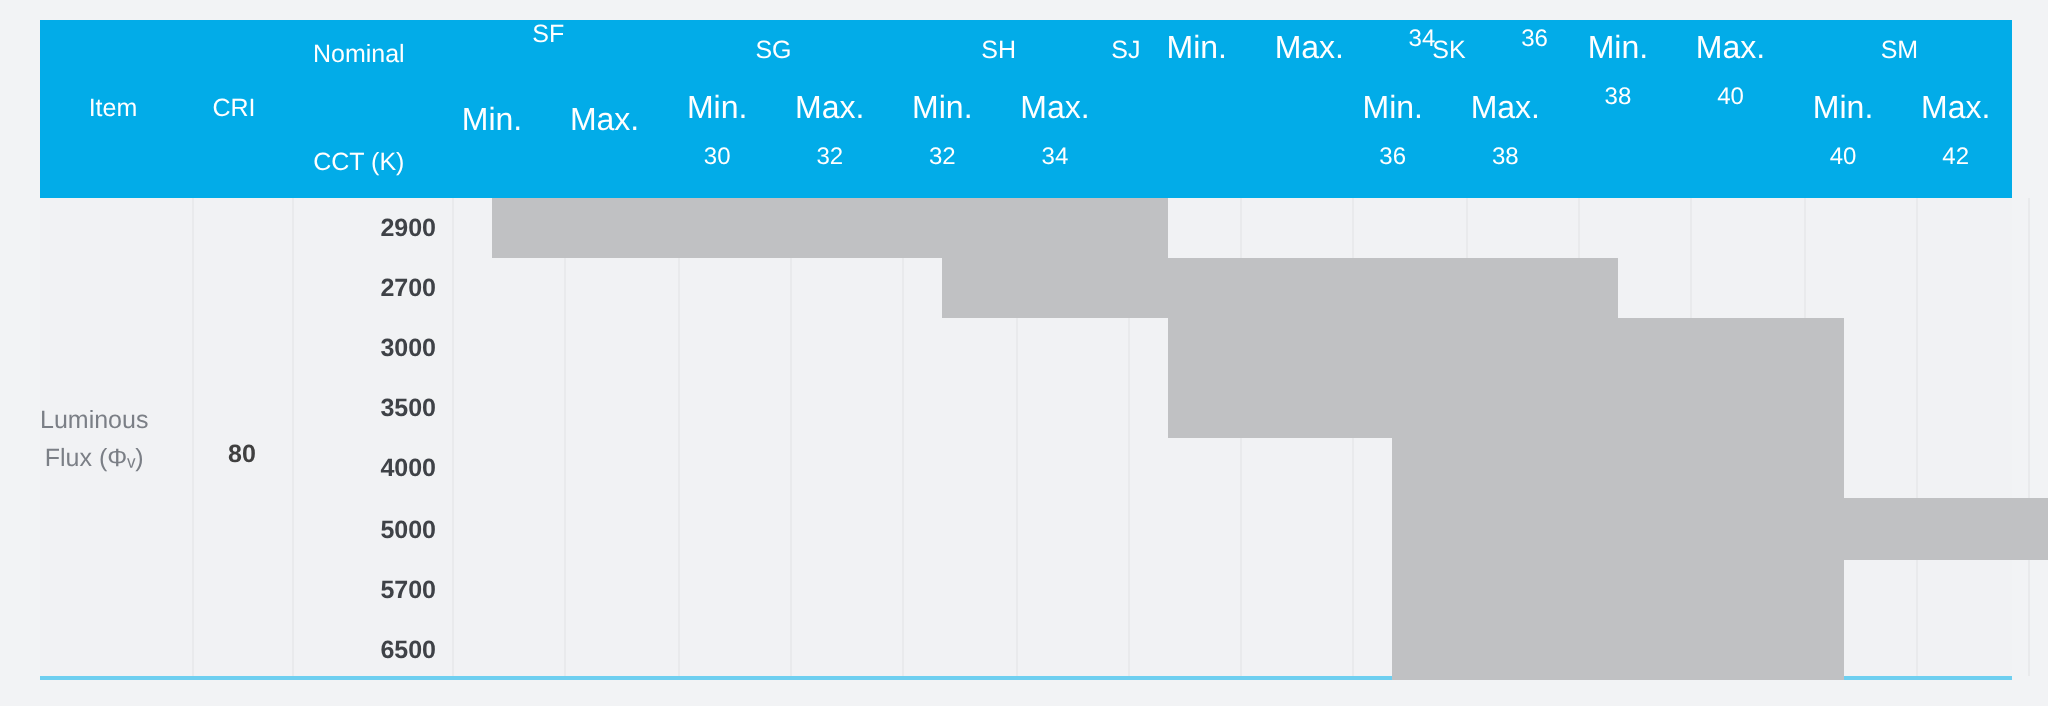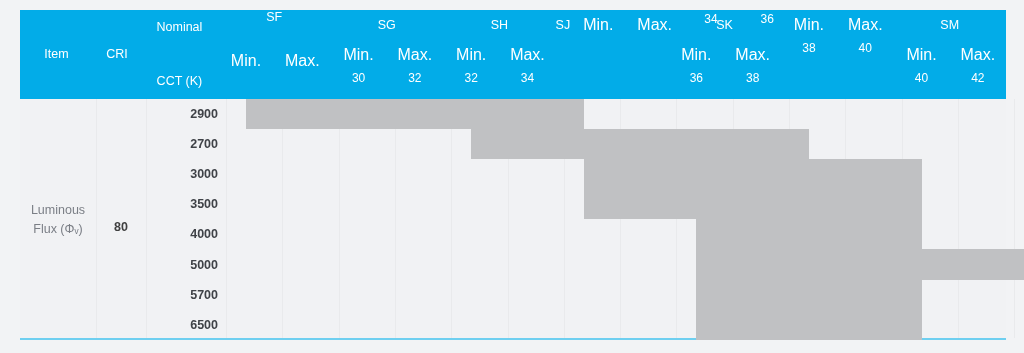--- a/index.html
+++ b/index.html
@@ -85,21 +85,21 @@
   .grid-lines span{
     position:absolute;
     top:0;bottom:0;
     width:1px;
     background:#e9eaec;
   }
   .label-col{
     position:absolute;
     left:0; top:0;
     width:76px; height:241px;
-    display:flex;align-items:center;justify-content:center;
+    display:flex;align-items:center;justify-content:flex-start;
     color:#7b7f86;font-size:12.5px;line-height:1.45;
     text-align:center;
   }
   .cri-col{
     position:absolute;
     left:76px; top:0;
     width:50px; height:256px;
     display:flex;align-items:center;justify-content:center;
     color:#404040;font-size:12.5px;font-weight:bold;
   }

